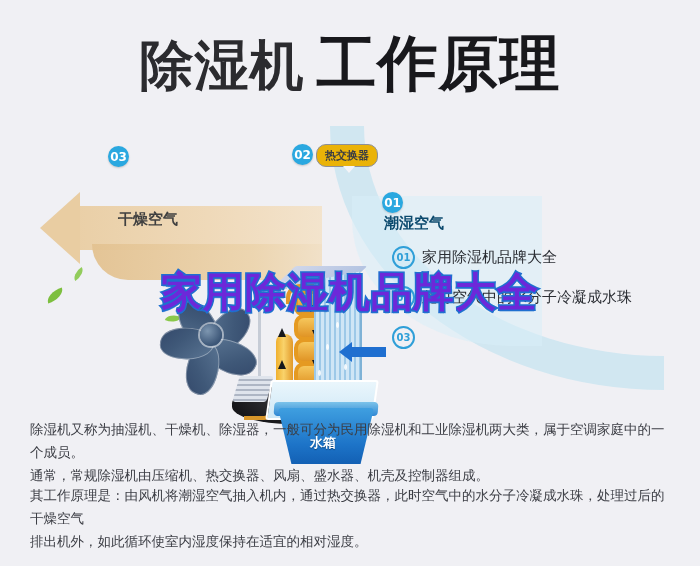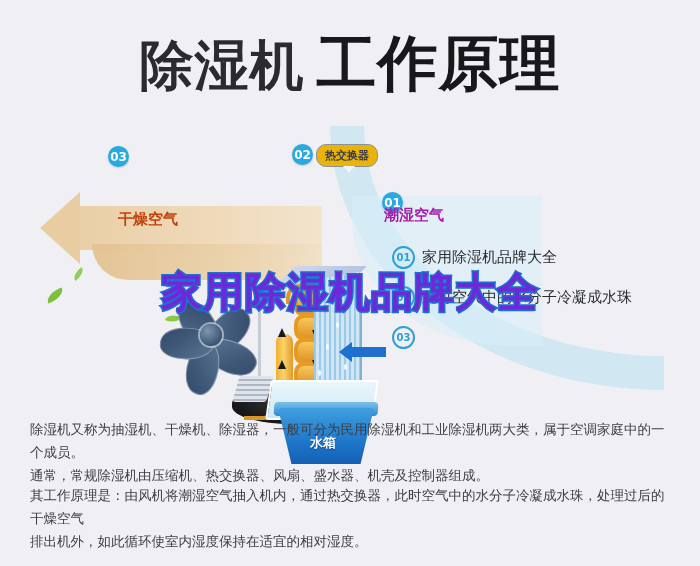--- a/index.html
+++ b/index.html
@@ -227,22 +227,22 @@
     width:0;height:0;
     border-left:6px solid transparent;border-right:6px solid transparent;
     border-top:7px solid #f4f4f7;
   }
 
   .air-label{
     position:absolute;font-size:15px;font-weight:bold;
     font-family:"DejaVu Sans","Liberation Sans",sans-serif;
     white-space:nowrap;
   }
-  .air-label.dry{left:118px;top:92px;color:#c2410c;}
-  .air-label.wet{left:384px;top:88px;color:#a21caf;}
+  .air-label.dry{left:118px;top:92px;color:#404040;}
+  .air-label.wet{left:384px;top:96px;color:#0c4a6e;}
 
   
   .steps{position:absolute;left:392px;top:246px;width:300px;}
   .step{
     display:flex;align-items:center;margin-bottom:17px;
     white-space:nowrap;
   }
   .step-num{
     width:19px;height:19px;border-radius:50%;
     border:2px solid #2f9fd8;color:#2f9fd8;

